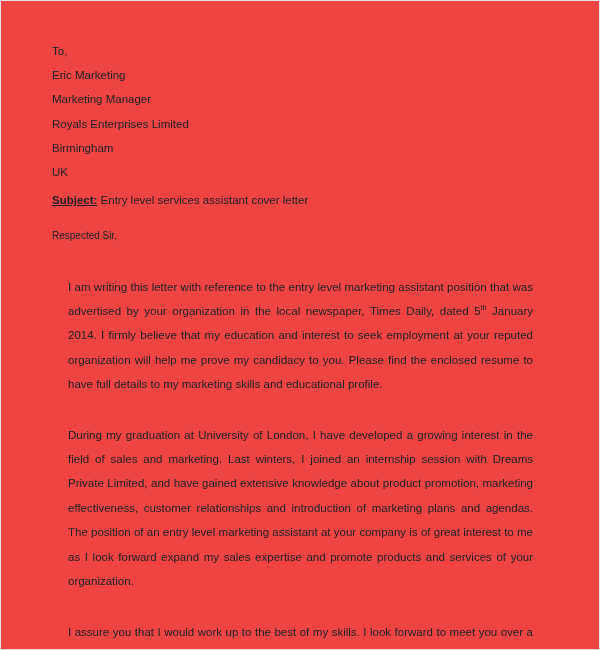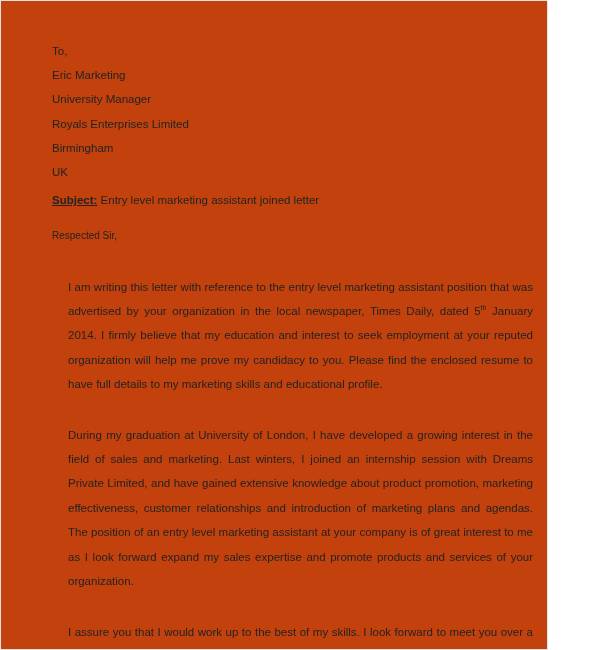--- a/index.html
+++ b/index.html
@@ -3,24 +3,24 @@
 <meta charset="utf-8">
 <style>
   html, body {
     margin: 0;
     padding: 0;
     background: #ffffff;
   }
 
   .page {
     position: relative;
-    width: 548px;
+    width: 600px;
     height: 650px;
     box-sizing: border-box;
-    background: #c2410c;
+    background: #ef4444;
     border: 1px solid #e3e3e3;
     overflow: hidden;
     font-family: "Liberation Sans", sans-serif;
     color: #222222;
   }
 
   .letter {
     position: absolute;
     left: 51px;
     top: 0;
@@ -98,28 +98,28 @@
 </style>
 </head>
 <body>
 
 <div class="page">
   <div class="letter">
 
     <div class="addr-block">
       <div class="addr-line">To,</div>
       <div class="addr-line">Eric Marketing</div>
-      <div class="addr-line">University Manager</div>
+      <div class="addr-line">Marketing Manager</div>
       <div class="addr-line">Royals Enterprises Limited</div>
       <div class="addr-line">Birmingham</div>
       <div class="addr-line">UK</div>
     </div>
 
 
-    <div class="subject-line"><span class="subject-label">Subject:</span> <span>Entry level marketing assistant joined letter</span></div>
+    <div class="subject-line"><span class="subject-label">Subject:</span> <span>Entry level services assistant cover letter</span></div>
 
     <div class="salutation">Respected Sir,</div>
 
     <p class="para"><span>I am writing this letter with reference to the entry level marketing assistant position that was advertised by your organization in the local newspaper, Times Daily, dated </span><span>5</span><sup>th</sup><span> January 2014. I firmly believe that my education and interest to seek employment at your reputed organization will help me prove my candidacy to you. Please find the enclosed resume to have full details to my marketing skills and educational profile.</span></p>
 
     <p class="para">During my graduation at University of London, I have developed a growing interest in the field of sales and marketing. Last winters, I joined an internship session with Dreams Private Limited, and have gained extensive knowledge about product promotion, marketing effectiveness, customer relationships and introduction of marketing plans and agendas. The position of an entry level marketing assistant at your company is of great interest to me as I look forward expand my sales expertise and promote products and services of your organization.</p>
 
     <p class="para">I assure you that I would work up to the best of my skills. I look forward to meet you over a personal interview. For further details, please feel free to contact me on 59495934.</p>
 
     <p class="para para-last-left">Thanking you for your kind consideration.</p>

